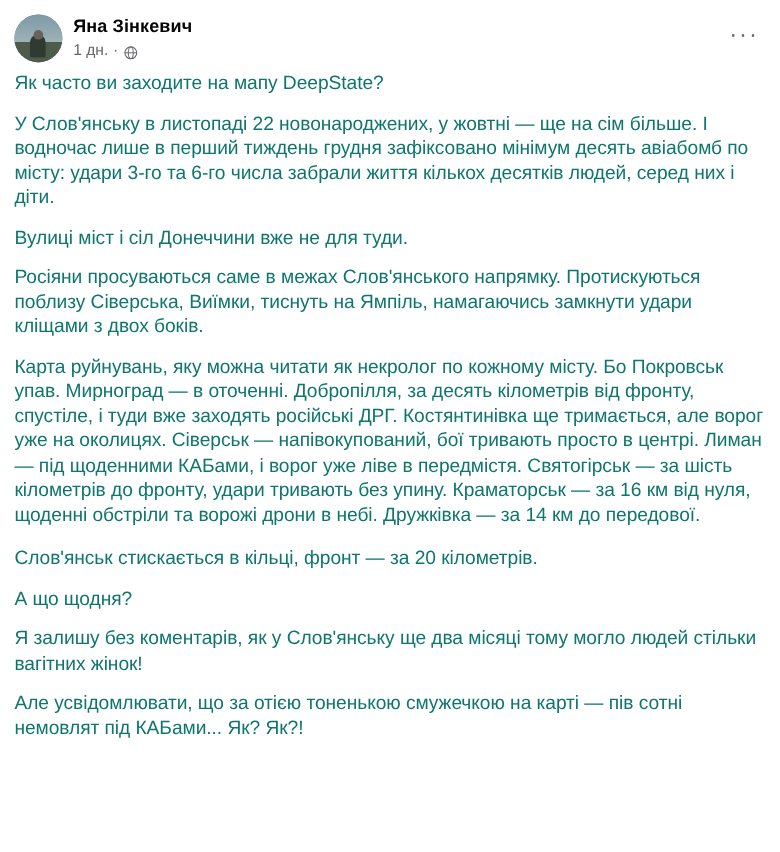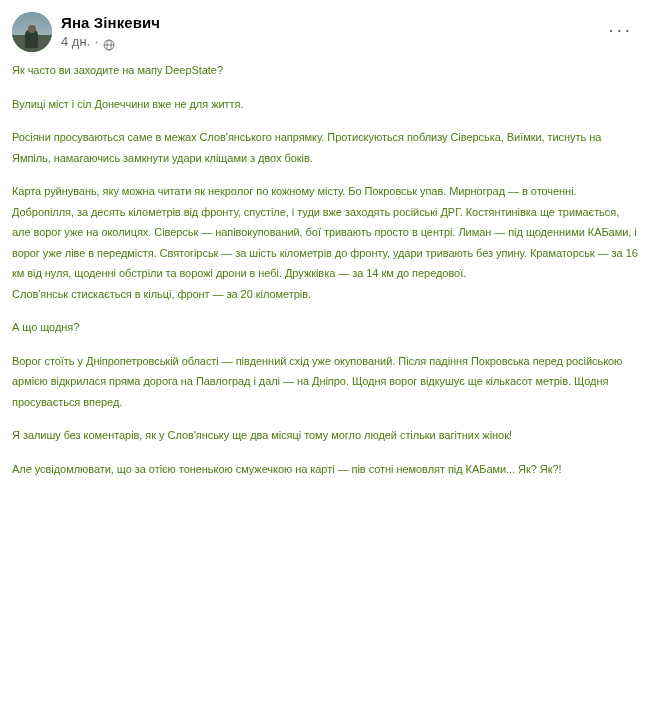--- a/index.html
+++ b/index.html
@@ -109,64 +109,64 @@
     letter-spacing: 1.5px;
     line-height: 12px;
     cursor: pointer;
     border-radius: 4px;
     user-select: none;
   }
   .post-body {
     padding: 2px 12px 0 12px;
   }
   .post-body p {
-    font-size: 11px;
+    font-size: 16px;
     line-height: 20.5px;
     margin: 0 0 13px 0;
-    color: #4d7c0f;
+    color: #0f766e;
     letter-spacing: -0.05px;
   }
   .post-body p:last-child { margin-bottom: 0; }
-  .post-body p.tight { margin-bottom: 0; }
+  .post-body p.tight { margin-bottom: 16px; }
 </style>
 </head>
 <body>
 
 <div class="post">
 
   <div class="post-header">
     <div class="avatar">
       <div class="av-sky"></div>
       <div class="av-ground"></div>
       <div class="av-figure"></div>
       <div class="av-head"></div>
     </div>
     <div class="header-text">
       <div class="author-name">Яна Зінкевич</div>
       <div class="meta-row">
-        <span class="timestamp">4 дн.</span>
+        <span class="timestamp">1 дн.</span>
         <span class="dot-sep">·</span>
         <span class="globe-icon">
           <svg width="12" height="12" viewBox="0 0 16 16" aria-hidden="true">
             <circle cx="8" cy="8" r="6.6" fill="none" stroke="#65676b" stroke-width="1.2"></circle>
             <ellipse cx="8" cy="8" rx="2.8" ry="6.6" fill="none" stroke="#65676b" stroke-width="1.1"></ellipse>
             <line x1="1.4" y1="8" x2="14.6" y2="8" stroke="#65676b" stroke-width="1.1"></line>
           </svg>
         </span>
       </div>
     </div>
     <div class="menu-button">···</div>
   </div>
 
   <div class="post-body">
     <p>Як часто ви заходите на мапу DeepState?</p>
-    <p>Вулиці міст і сіл Донеччини вже не для життя.</p>
+    <p>У Слов'янську в листопаді 22 новонароджених, у жовтні — ще на сім більше. І водночас лише в перший тиждень грудня зафіксовано мінімум десять авіабомб по місту: удари 3-го та 6-го числа забрали життя кількох десятків людей, серед них і діти.</p>
+    <p>Вулиці міст і сіл Донеччини вже не для туди.</p>
     <p>Росіяни просуваються саме в межах Слов'янського напрямку. Протискуються поблизу Сіверська, Виїмки, тиснуть на Ямпіль, намагаючись замкнути удари кліщами з двох боків.</p>
     <p class="tight">Карта руйнувань, яку можна читати як некролог по кожному місту. Бо Покровськ упав. Мирноград — в оточенні. Добропілля, за десять кілометрів від фронту, спустіле, і туди вже заходять російські ДРГ. Костянтинівка ще тримається, але ворог уже на околицях. Сіверськ — напівокупований, бої тривають просто в центрі. Лиман — під щоденними КАБами, і ворог уже ліве в передмістя. Святогірськ — за шість кілометрів до фронту, удари тривають без упину. Краматорськ — за 16 км від нуля, щоденні обстріли та ворожі дрони в небі. Дружківка — за 14 км до передової.</p>
     <p>Слов'янськ стискається в кільці, фронт — за 20 кілометрів.</p>
     <p>А що щодня?</p>
-    <p>Ворог стоїть у Дніпропетровській області — південний схід уже окупований. Після падіння Покровська перед російською армією відкрилася пряма дорога на Павлоград і далі — на Дніпро. Щодня ворог відкушує ще кількасот метрів. Щодня просувається вперед.</p>
     <p>Я залишу без коментарів, як у Слов'янську ще два місяці тому могло людей стільки вагітних жінок!</p>
     <p>Але усвідомлювати, що за отією тоненькою смужечкою на карті — пів сотні немовлят під КАБами... Як? Як?!</p>
 
   </div>
 
 </div>
 
 </body></html>

